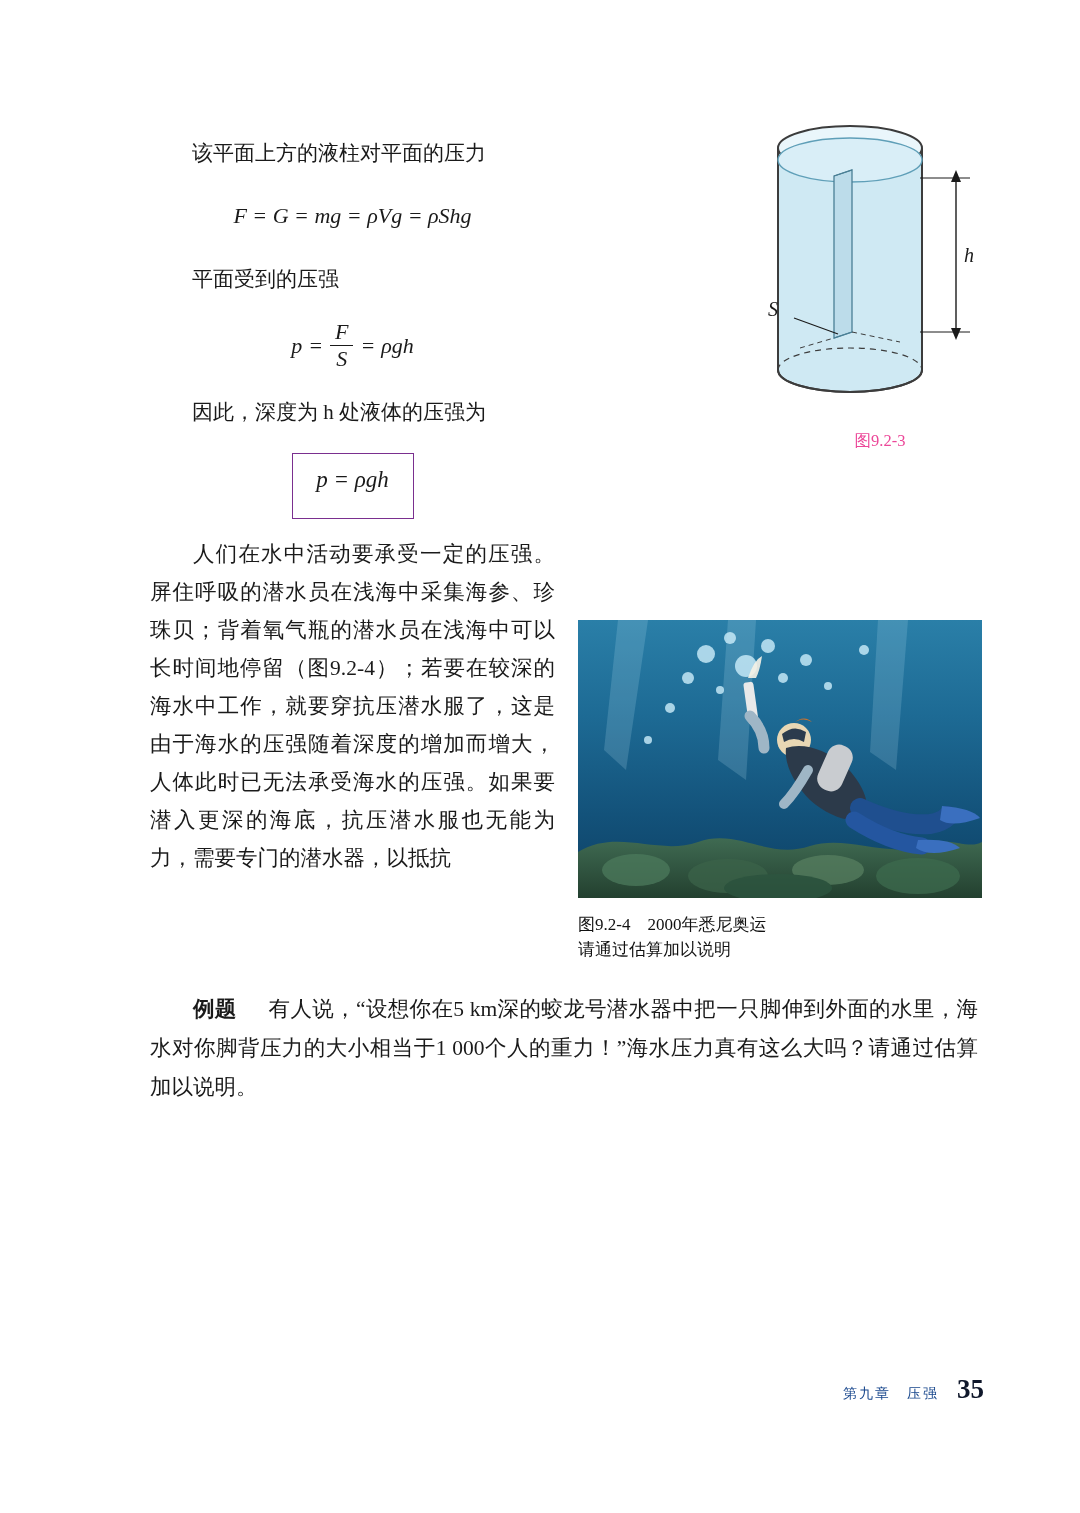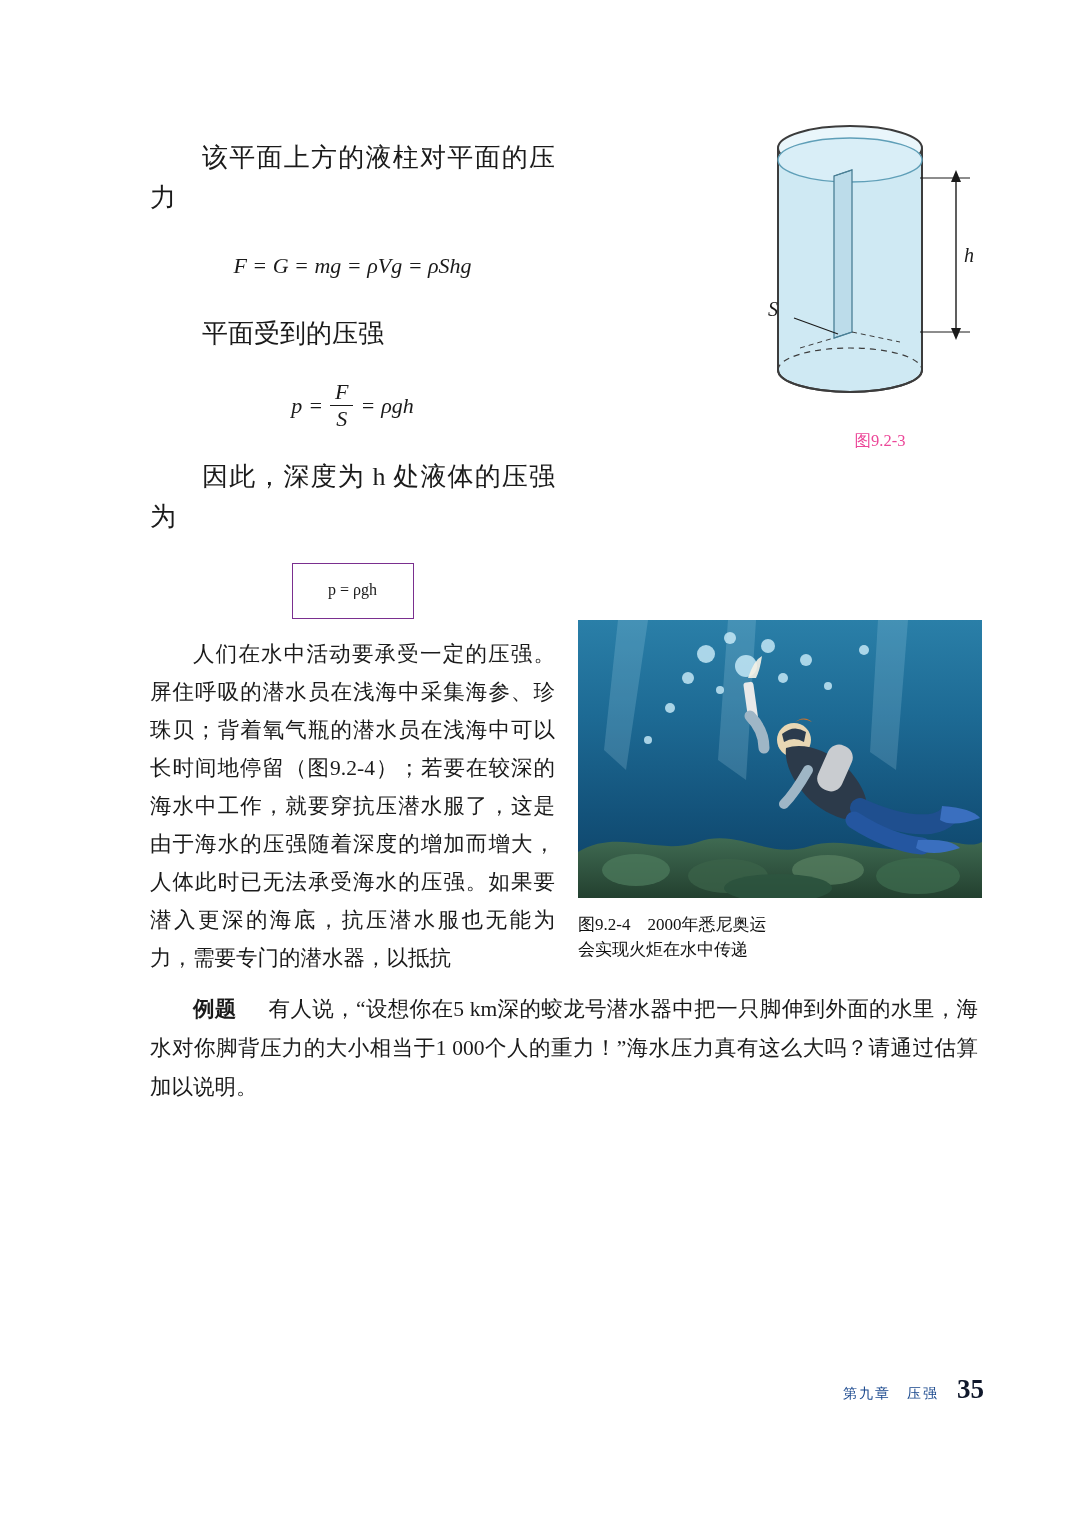--- a/index.html
+++ b/index.html
@@ -39,21 +39,21 @@
     text-align: center;
     font-family: "Liberation Serif", serif;
     font-style: italic;
     font-size: 22px;
     line-height: 44px;
     margin: 2px 0 2px 0;
   }
 
   .label-line {
     text-indent: 2em;
-    font-size: 26px;
+    font-size: 21px;
     line-height: 40px;
   }
 
   
   .frac-formula {
     display: flex;
     justify-content: center;
     align-items: center;
     gap: 6px;
     font-style: italic;
@@ -67,23 +67,24 @@
     vertical-align: middle;
     line-height: 1.1;
   }
   .frac .num { padding: 0 6px 1px 6px; }
   .frac .den { padding: 1px 6px 0 6px; border-top: 1.4px solid #1a1a1a; }
 
   .boxed-formula {
     margin: 14px auto 10px auto;
     width: 120px;
     border: 1.6px solid #7a2f8f;
-    padding: 7px 0 9px 0;
+    padding: 7px 0 19px 0;
     text-align: center;
-    font-size: 16px;
+    font-style: italic;
+    font-size: 23px;
   }
 
   
   .fig1-wrap {
     position: absolute;
     left: 760px;
     top: 120px;
     width: 250px;
   }
   .fig1-caption {
@@ -286,21 +287,21 @@
 
         <path d="M364,186 q30,2 38,12 q-28,10 -40,2 z" fill="#3a6fbf"></path>
         <path d="M340,220 q32,-2 42,8 q-30,10 -44,0 z" fill="#3a6fbf"></path>
 
         <path d="M230,150 C222,164 214,176 206,184" stroke="#9fb6c6" stroke-width="10" fill="none" stroke-linecap="round"></path>
       </g>
     </svg>
   </div>
   <div class="fig2-caption">
     <div>图9.2-4　2000年悉尼奥运</div>
-    <div>会实现火炬在水中传递</div>
+    <div>请通过估算加以说明</div>
   </div>
 
   <div class="col-full">
 
     <p style="text-indent:2em;">
       <span class="bold-lead">例题</span>
       <span style="display:inline-block;width:1.2em;"></span><span>有人说，“设想你在5 km深的蛟龙号潜水器中把一只脚伸到外面的水里，海水对你脚背压力的大小相当于1 000个人的重力！”海水压力真有这么大吗？请通过估算加以说明。</span>
     </p>
 
 

